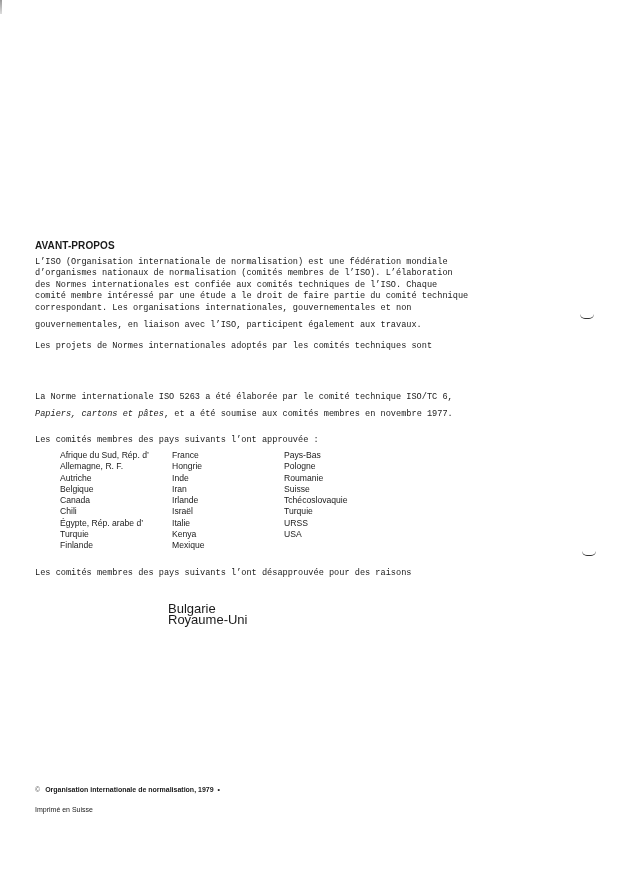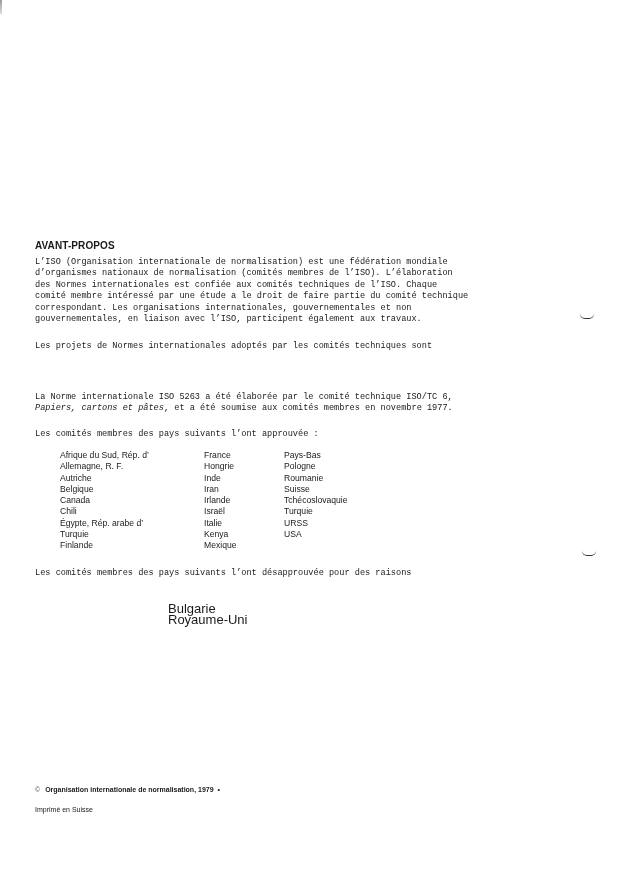--- a/index.html
+++ b/index.html
@@ -13,34 +13,34 @@
       position: absolute; left: 35px; top: 240px;
       font-size: 10px; font-weight: bold; letter-spacing: 0.1px;
     }
     .para {
       position: absolute; left: 35px; width: 348px;
       font-size: 8.6px; line-height: 11.4px; text-align: justify;
       text-align-last: left;
       font-family: Liberation Mono, monospace;
     }
     .para .line { display: block; text-align: justify; text-align-last: justify; white-space: nowrap; }
-    .para .line.last { text-align-last: left; }
+    .para .line.last { text-align-last: left; margin-top: 6px; }
     .p1 { top: 257px; }
     .p2 { top: 341px; }
     .p3 { top: 392px; }
     .p4 { top: 429px; }
     .p5 { top: 568px; }
     em { font-style: italic; }
     .countries {
       position: absolute; top: 450px; left: 60px;
       font-size: 8.6px; line-height: 11.3px;
     }
     .col { position: absolute; top: 0; white-space: nowrap; }
     .col1 { left: 0; }
-    .col2 { left: 112px; margin-left: 32px; }
+    .col2 { left: 112px; }
     .col3 { left: 224px; }
     .col div { height: 11.3px; }
     .disapproved {
       position: absolute; left: 168px; top: 603px;
       font-size: 13px; line-height: 11.3px;
     }
     .copyright {
       position: absolute; left: 35px; top: 786px;
       font-size: 7px; font-weight: bold; white-space: nowrap;
     }

